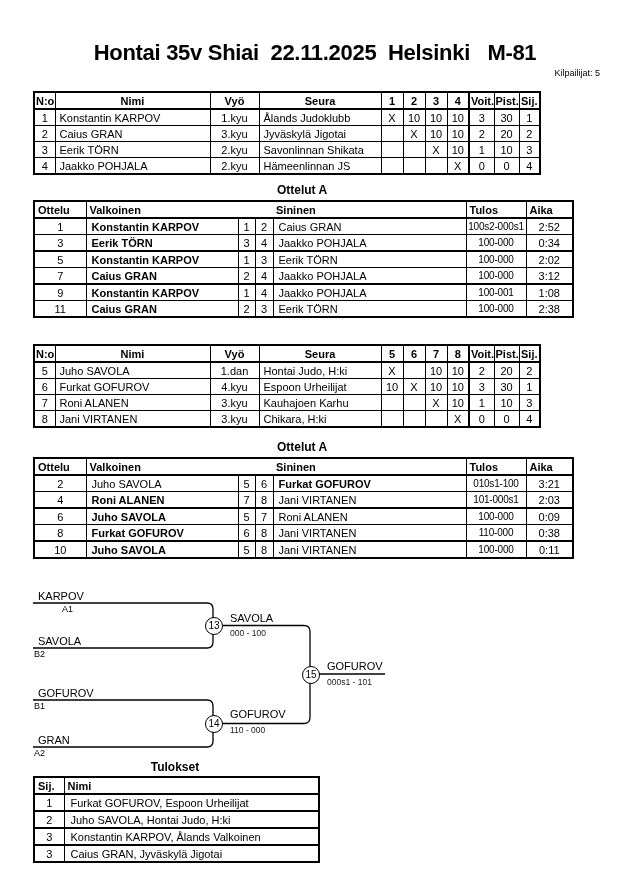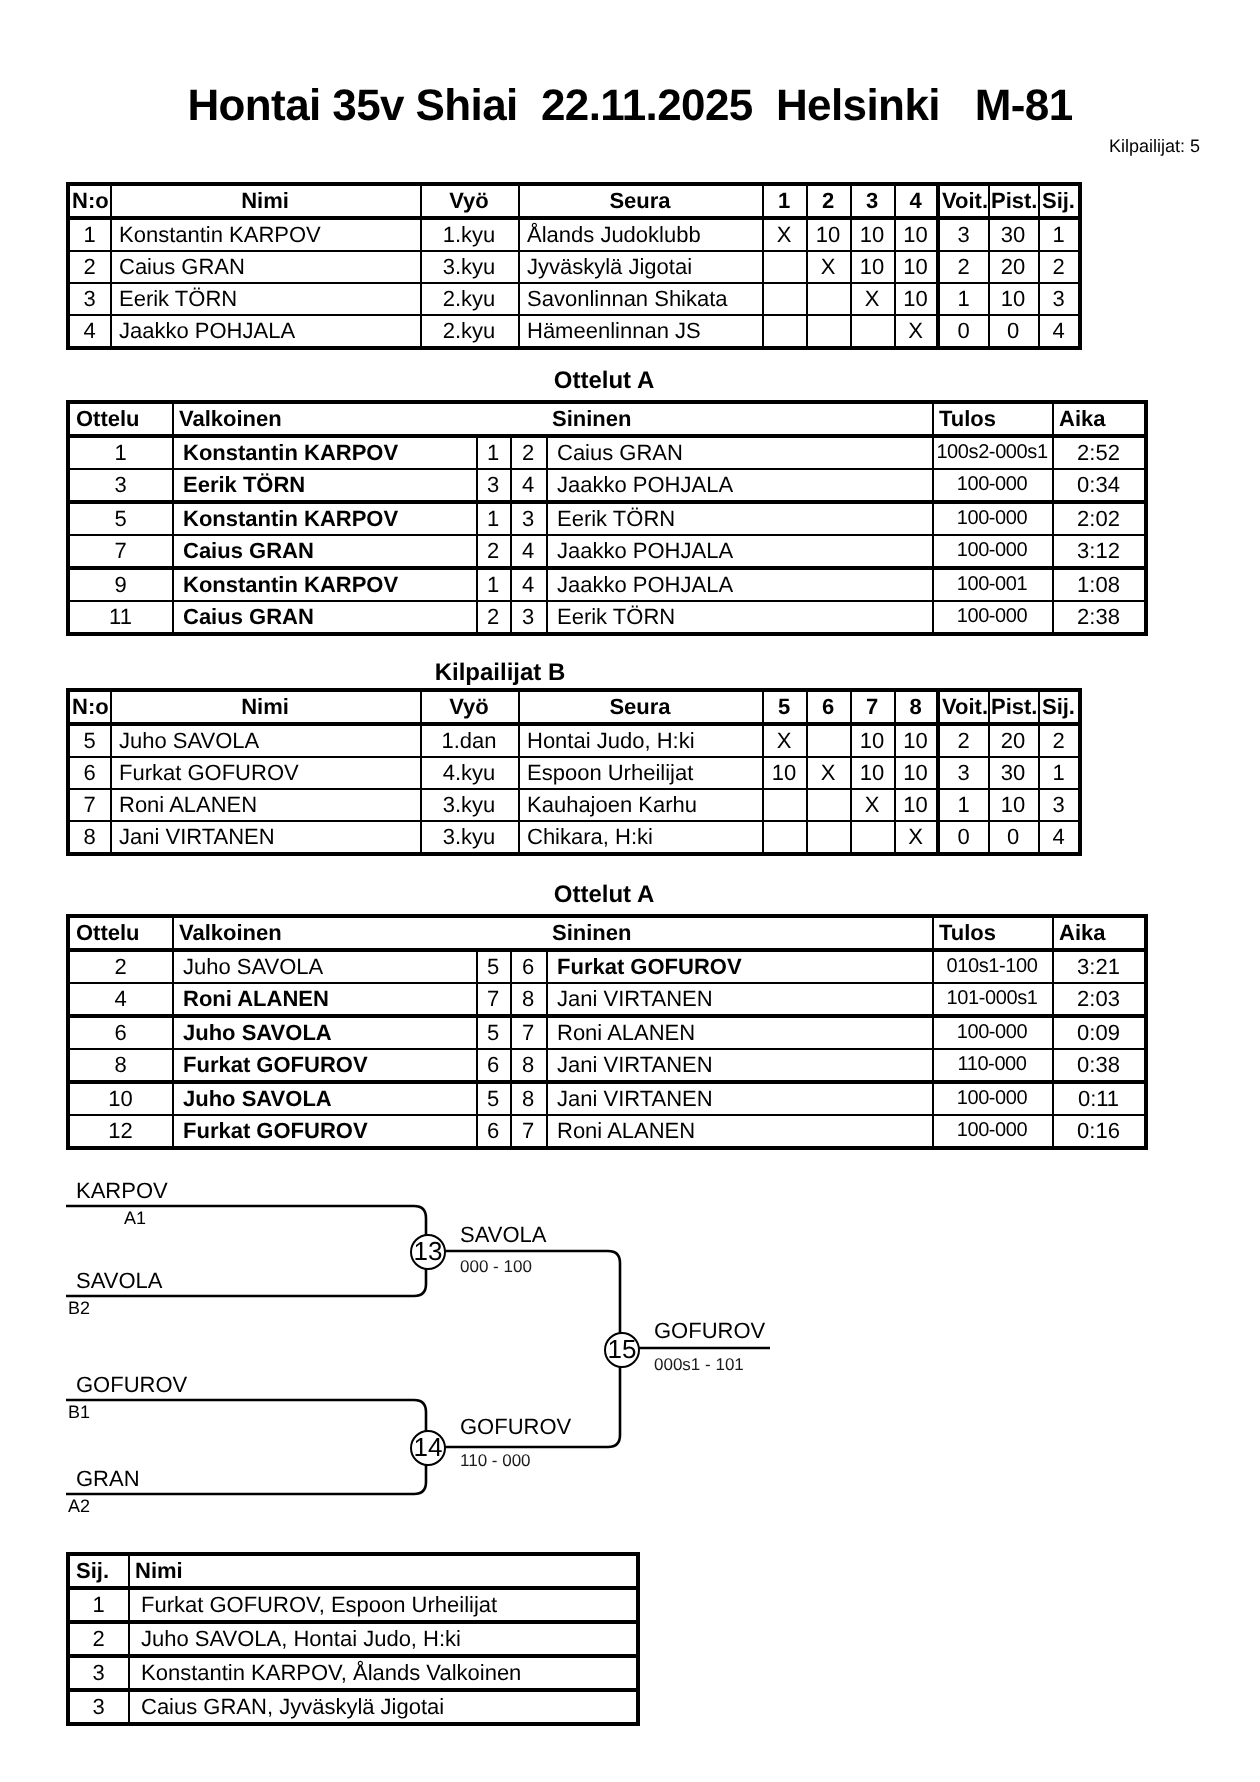--- a/index.html
+++ b/index.html
@@ -28,21 +28,21 @@
   .ott tr.sep td{border-top:2px solid #000;}
   
   .tul td{border:1px solid #000;border-bottom:2px solid #000;text-align:center;}
   .tul th{border:1px solid #000;border-bottom:2px solid #000;}
   .tul td:nth-child(2){text-align:left;padding:0 6px;}
   
   .bk-name{font-size:11px;font-weight:normal;white-space:nowrap;}
   .bk-seed{font-size:9px;white-space:nowrap;}
   .bk-score{font-size:8.5px;white-space:nowrap;color:#1a1a1a;}
   .bk-circle{width:16px;height:16px;border:1px solid #000;border-radius:50%;background:#fff;
-             font-size:13px;line-height:15px;text-align:center;}
+             font-size:10px;line-height:15px;text-align:center;}
   svg{display:block;}
 </style>
 </head>
 <body>
 
 <div class="sheet">
 
   <div class="abs title">Hontai 35v Shiai  22.11.2025  Helsinki   M-81</div>
   <div class="abs small" style="top:68px;right:30px;">Kilpailijat: 5</div>
 
@@ -204,21 +204,20 @@
           <td class="b">Caius GRAN</td>
           <td>2</td>
           <td>3</td>
           <td>Eerik TÖRN</td>
           <td>100-000</td>
           <td>2:38</td>
         </tr>
       </tbody>
     </table>
 
-  <div class="abs sec" style="top:329px;left:0;width:500px;">Kilpailijat B</div>
   <table class="abs kilp" style="top:344px;left:33px;width:506px;">
     <colgroup>
         <col style="width:21px">
         <col style="width:155px">
         <col style="width:49px">
         <col style="width:122px">
         <col style="width:22px">
         <col style="width:22px">
         <col style="width:22px">
         <col style="width:22px">
@@ -357,29 +356,20 @@
           <td>0:38</td>
         </tr>
         <tr class="sep">
           <td>10</td>
           <td class="b">Juho SAVOLA</td>
           <td>5</td>
           <td>8</td>
           <td>Jani VIRTANEN</td>
           <td>100-000</td>
           <td>0:11</td>
-        </tr>
-        <tr>
-          <td>12</td>
-          <td class="b">Furkat GOFUROV</td>
-          <td>6</td>
-          <td>7</td>
-          <td>Roni ALANEN</td>
-          <td>100-000</td>
-          <td>0:16</td>
         </tr>
       </tbody>
     </table>
 
   <svg class="abs" style="top:585px;left:0;" width="630" height="185" viewBox="0 0 630 185">
     <g fill="none" stroke="#000" stroke-width="1.3">
       <path d="M33,18 H207 Q213,18 213,24 V57 Q213,63 207,63 H33"></path>
       <path d="M221,40.5 H304 Q310,40.5 310,46.5 V89"></path>
       <path d="M33,115 H207 Q213,115 213,121 V156 Q213,162 207,162 H33"></path>
       <path d="M221,138.5 H304 Q310,138.5 310,132.5 V89"></path>
@@ -400,20 +390,21 @@
   <div class="abs bk-score" style="top:628px;left:230px;">000 - 100</div>
 
   <div class="abs bk-circle" style="top:715px;left:205px;">14</div>
   <div class="abs bk-name b" style="top:708px;left:230px;">GOFUROV</div>
   <div class="abs bk-score" style="top:725px;left:230px;">110 - 000</div>
 
   <div class="abs bk-circle" style="top:666px;left:302px;">15</div>
   <div class="abs bk-name" style="top:660px;left:327px;">GOFUROV</div>
   <div class="abs bk-score" style="top:677px;left:327px;">000s1 - 101</div>
 
+  <div class="abs sec" style="top:760px;left:0;width:350px;">Tulokset</div>
   <table class="abs tul" style="top:776px;left:33px;width:285px;">
     <colgroup>
         <col style="width:30px">
         <col style="width:255px">
       </colgroup>
   <thead>
         <tr>
           <th>Sij.</th>
           <th>Nimi</th>
         </tr>

